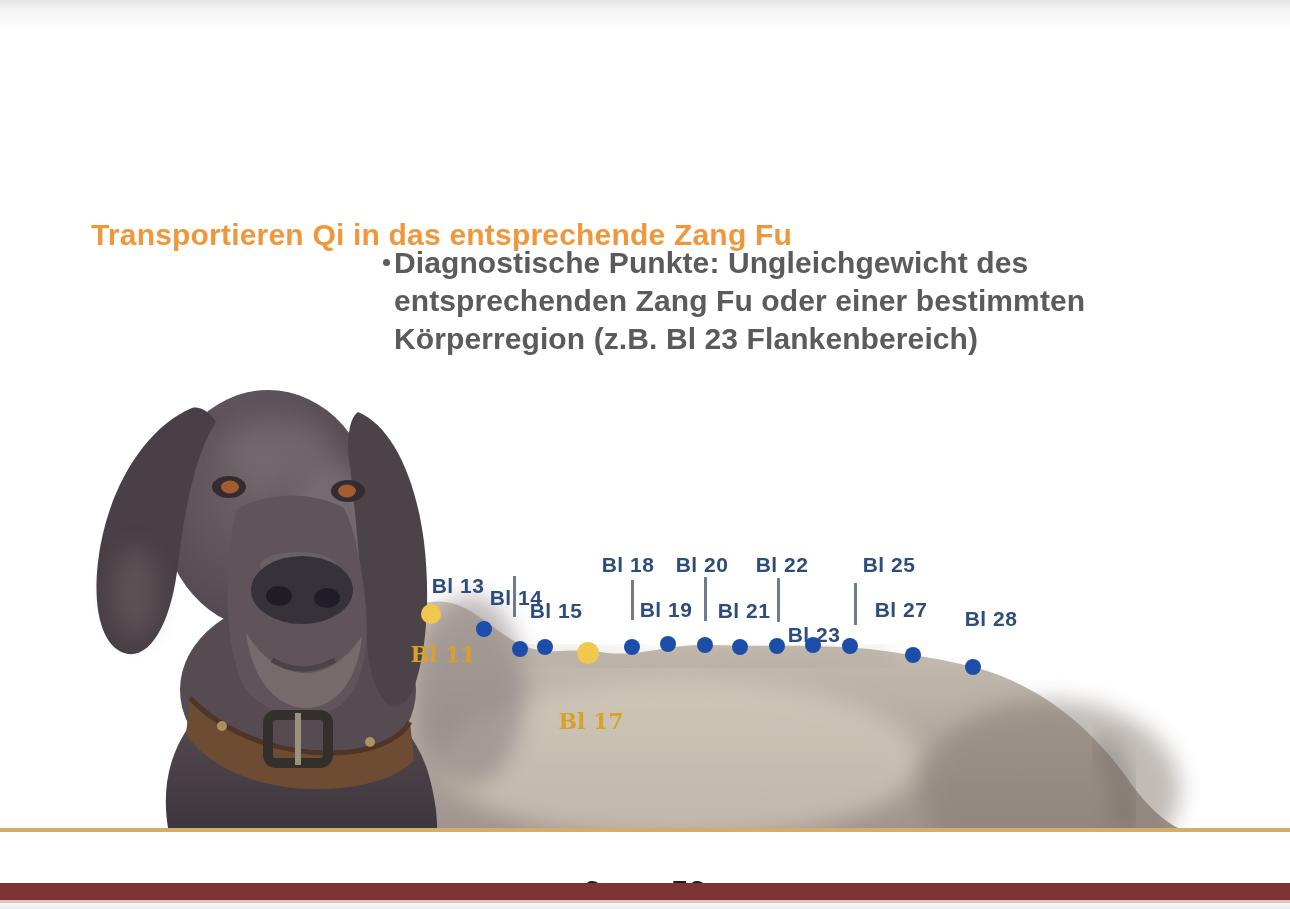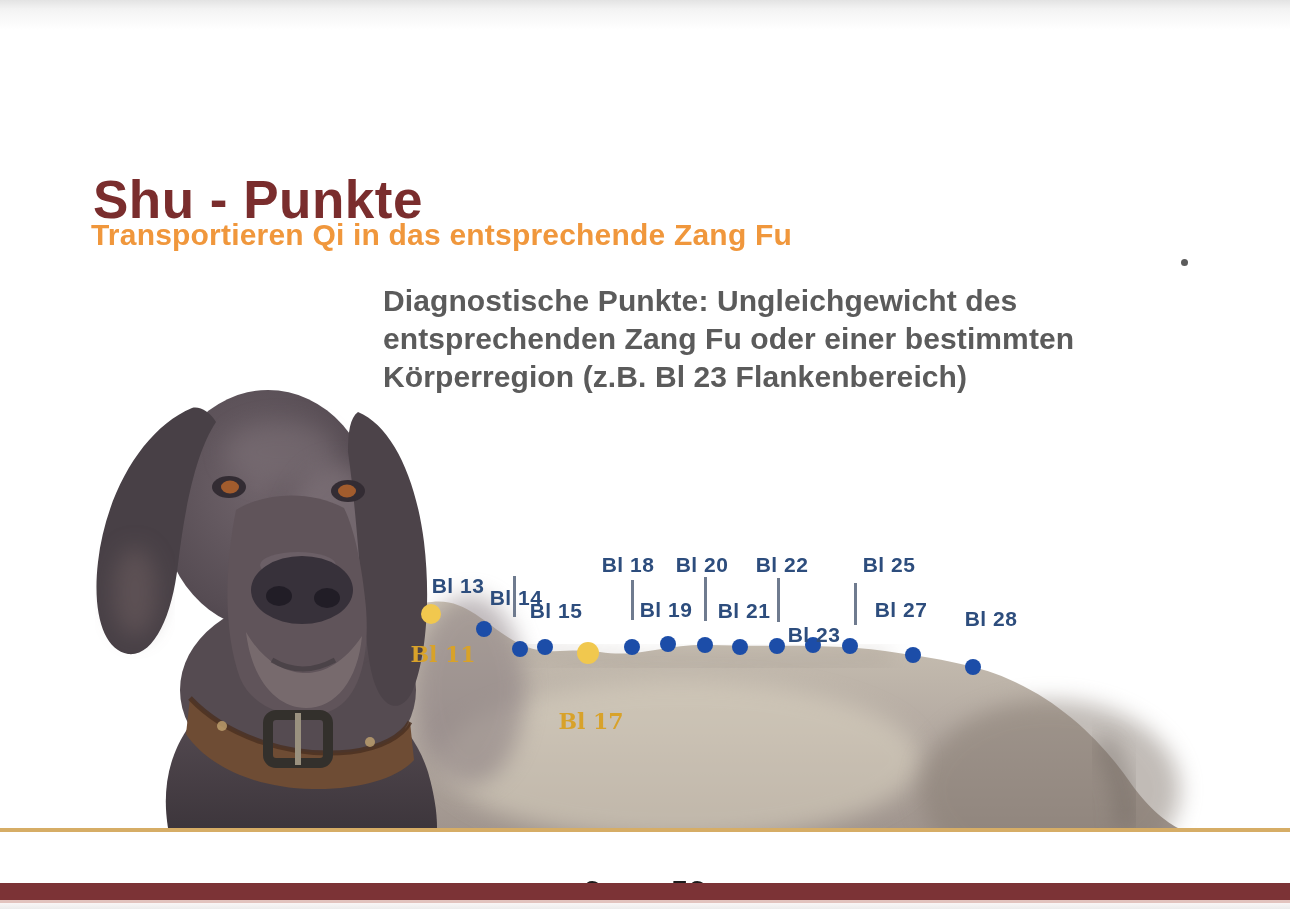--- a/index.html
+++ b/index.html
@@ -14,21 +14,21 @@
     font-size:53px;font-weight:bold;line-height:1.05;letter-spacing:.5px;
     color:var(--c-title,#7a2d2d);white-space:nowrap;
   }
   .page-subtitle{
     position:absolute;left:91px;top:193px;
     font-size:30px;font-weight:bold;letter-spacing:.2px;
     color:var(--c-subtitle,#f0973c);white-space:nowrap;
   }
   .bullets{position:absolute;left:383px;top:244px;width:805px;
     margin:0;padding:0;list-style:none;}
-  .bullets li{display:flex;gap:16px;align-items:flex-end;flex-direction:column;}
+  .bullets li{display:flex;gap:4px;align-items:flex-start;}
   .bullet-marker{flex:0 0 auto;width:7px;height:7px;border-radius:50%;
     background:var(--c-body,#5b5b5b);margin-top:15px;}
   .bullet-text{font-size:30px;line-height:38px;font-weight:bold;
     color:var(--c-body,#5b5b5b);letter-spacing:.1px;}
   .dog-photo{position:absolute;left:40px;top:360px;width:1180px;height:472px;}
   .overlay{position:absolute;inset:0;}
   .plabel{position:absolute;transform:translate(-50%,-50%);
     font-weight:bold;white-space:nowrap;}
   .plabel.blue{font-family:"Liberation Sans",sans-serif;font-size:21px;
     color:var(--c-label-blue,#2d4d7d);letter-spacing:.5px;}
@@ -51,21 +51,20 @@
   .bottom-edge{position:absolute;left:0;right:0;top:903px;height:6px;
     background:linear-gradient(180deg,#faf6f6,#ececec);}
 </style>
 </head>
 <body>
 
 <div class="slide">
 
   <div class="top-edge"></div>
 
-  <h1 class="page-title">Shu - Punkte</h1>
   <h2 class="page-subtitle">Transportieren Qi in das entsprechende Zang Fu</h2>
 
   <ul class="bullets">
     <li>
       <span class="bullet-marker"></span>
       <span class="bullet-text">Diagnostische Punkte: Ungleichgewicht des entsprechenden Zang Fu oder einer bestimmten Körperregion (z.B. Bl 23 Flankenbereich)</span>
     </li>
   </ul>
 
   <svg class="dog-photo" viewBox="0 0 1180 472" xmlns="http://www.w3.org/2000/svg" aria-hidden="true">

